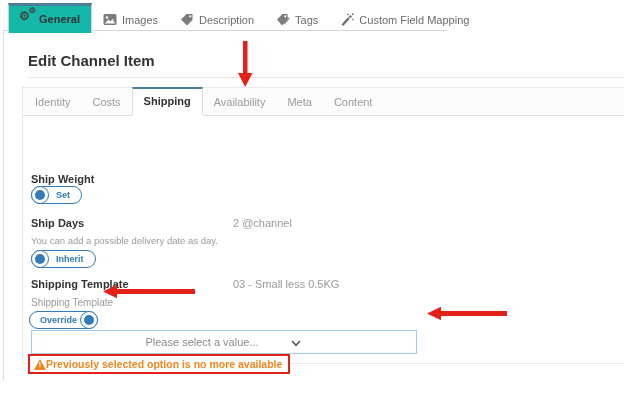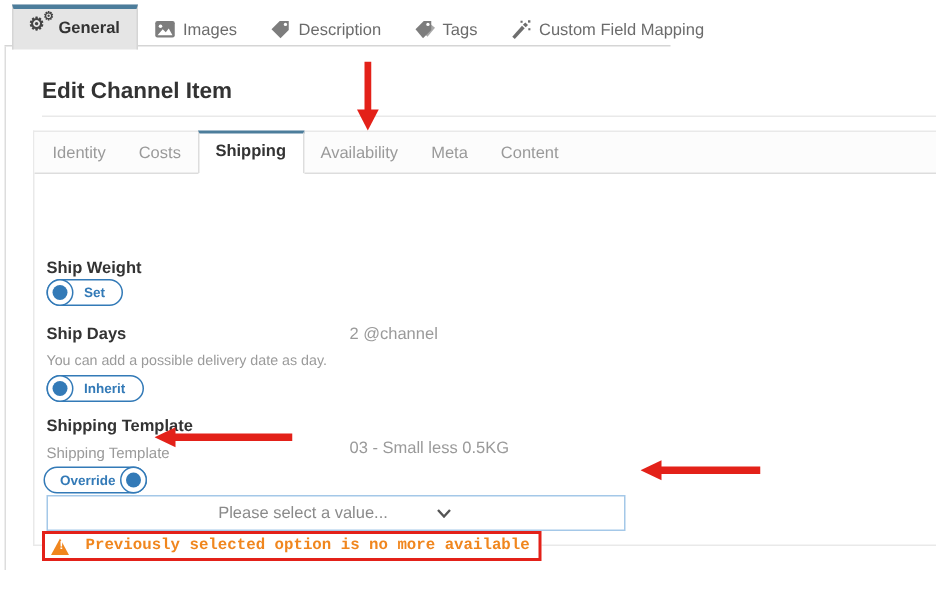--- a/index.html
+++ b/index.html
@@ -6,21 +6,21 @@
   body{font-family:"Liberation Sans",sans-serif;-webkit-font-smoothing:antialiased;}
   .page{position:relative;width:624px;height:409px;background:#fff;overflow:hidden;}
 
   
   .outer-left-border{position:absolute;left:3px;top:31px;height:349px;width:0;border-left:1px solid #ddd;}
   .top-tabbar-line{position:absolute;left:3px;top:30px;width:444px;height:0;border-bottom:1px solid #d5d5d5;}
 
   
   .top-tabs{position:absolute;left:8px;top:3px;display:flex;align-items:flex-end;z-index:2;}
   .top-tab{display:flex;align-items:center;gap:5px;padding:8px 11px 7px;font-size:11px;color:#6b6b6b;cursor:pointer;white-space:nowrap;}
-  .top-tab.active{background:#e5e5e5;border:1px solid #d5d5d5;border-top:3px solid #4c7d9b;border-bottom:none;padding:6px 11px 8px;font-weight:bold;color:#333;}
+  .top-tab.active{background:#14b8a6;border:1px solid #d5d5d5;border-top:3px solid #4c7d9b;border-bottom:none;padding:6px 11px 8px;font-weight:bold;color:#333;}
   .ticon{width:14px;height:13px;display:inline-block;position:relative;flex:0 0 auto;}
   .gears-icon::before{content:"⚙";position:absolute;left:-1px;top:-3px;font-size:12px;color:#444;}
   .gears-icon::after{content:"⚙";position:absolute;right:-2px;top:-6px;font-size:8px;color:#444;}
 
   
   .page-title{position:absolute;left:28px;top:52px;font-size:15px;font-weight:bold;color:#333;}
   .title-rule{position:absolute;left:28px;right:0;top:77px;border-bottom:1px solid #e9e9e9;}
 
   
   .inner-panel{position:absolute;left:22px;top:87px;width:602px;height:277px;box-sizing:border-box;border:1px solid #e9e9e9;border-right:none;background:#fff;}
@@ -42,21 +42,21 @@
   .toggle.knob-left{padding:0 11px 0 24px;}
   .toggle.knob-left .knob{left:-1px;}
   .toggle.knob-right{padding:0 20px 0 10px;}
   .toggle.knob-right .knob{right:-1px;}
 
   
   .select-box{position:absolute;left:8px;top:214px;width:386px;height:24px;box-sizing:border-box;border:1px solid #a4c8e8;background:#fff;display:flex;align-items:center;justify-content:center;padding:0 10px 0 8px;cursor:pointer;gap:32px;}
   .select-box .sel-text{font-size:11px;color:#8a8a8a;}
 
   
-  .warning-annotation-box{position:absolute;left:5px;top:238px;display:inline-flex;align-items:center;gap:11px;border:2px solid #e32119;padding:2px 6px 2px 4px;background:#fff;font-family:Liberation Mono, monospace;}
+  .warning-annotation-box{position:absolute;left:5px;top:238px;display:inline-flex;align-items:center;gap:0;border:2px solid #e32119;padding:2px 6px 2px 4px;background:#fff;}
   .warning-icon{position:relative;width:0;height:0;border-left:6px solid transparent;border-right:6px solid transparent;border-bottom:11px solid #f0861e;display:inline-block;}
   .warning-icon::after{content:"!";position:absolute;left:-1.5px;top:1px;font-size:8px;font-weight:bold;color:#fff;}
   .warning-text{font-size:10.5px;font-weight:bold;color:#f0861e;white-space:nowrap;}
 
   
   .annot{position:absolute;z-index:5;pointer-events:none;}
 </style>
 </head>
 <body>
 
@@ -136,21 +136,21 @@
 
       <div class="f-label" style="top:101px;">Ship Days</div>
       <div class="f-value" style="top:101px;">2 @channel</div>
       <div class="f-help" style="top:119px;">You can add a possible delivery date as day.</div>
       <div class="toggle knob-left" style="left:8px;top:134px;">
         <span class="knob"></span>
         <span class="t-label">Inherit</span>
       </div>
 
       <div class="f-label" style="top:162px;">Shipping Template</div>
-      <div class="f-value" style="top:177px;">03 - Small less 0.5KG</div>
+      <div class="f-value" style="top:162px;">03 - Small less 0.5KG</div>
       <div class="f-sublabel" style="top:181px;">Shipping Template</div>
       <div class="toggle knob-right" style="left:6px;top:195px;">
         <span class="t-label">Override</span>
         <span class="knob"></span>
       </div>
 
       <div class="select-box">
         <span class="sel-text">Please select a value...</span>
         <span>
           <svg width="10" height="7" viewBox="0 0 10 7">

